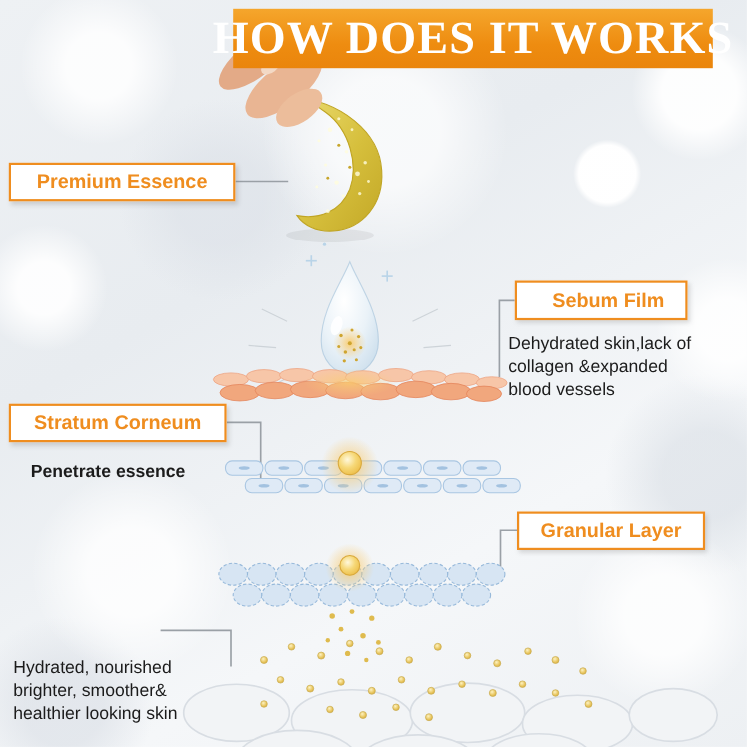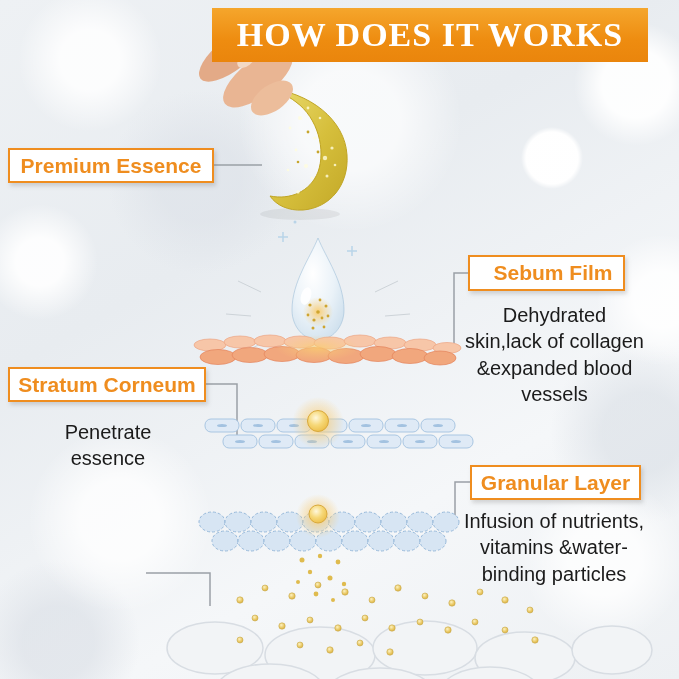--- a/index.html
+++ b/index.html
@@ -22,29 +22,29 @@
       radial-gradient(circle at 642px 432px, rgba(214,220,227,.55) 0 40px, rgba(214,220,227,0) 92px),
       radial-gradient(circle at 58px 642px,  rgba(217,222,229,.6)  0 36px, rgba(217,222,229,0) 82px),
       linear-gradient(150deg, #eef1f4 0%, #e8ecf0 35%, #f5f7f9 70%, #edf0f3 100%);
   }
   svg.art { position:absolute; left:0; top:0; }
   .banner {
     position:absolute; left:212px; top:8px; width:436px; height:54px;
     display:flex; align-items:center; justify-content:center;
     background:linear-gradient(180deg,#f5a62c 0%, #ee8c10 60%, #ea850c 100%);
     color:#ffffff; font-family:"Liberation Serif", serif; font-weight:bold;
-    font-size:34px; letter-spacing:1px; white-space:nowrap;
+    font-size:42px; letter-spacing:1px; white-space:nowrap;
   }
   .label-box {
     position:absolute; background:#ffffff; border:2px solid #ef8d1f; color:#ef8d1f;
-    font-weight:bold; font-size:21px; display:flex; align-items:center; justify-content:center;
+    font-weight:bold; font-size:18px; display:flex; align-items:center; justify-content:center;
     box-shadow:2px 3px 4px rgba(110,110,110,.25); box-sizing:border-box; white-space:nowrap;
   }
   .desc {
-    position:absolute; color:#1b1b1b; font-size:20px; line-height:1.32; text-align:center;
+    position:absolute; color:#1b1b1b; font-size:16px; line-height:1.32; text-align:left;
   }
 </style>
 </head>
 <body>
 
 <div class="stage">
   <div class="bg"></div>
 
   <svg class="art" width="679" height="679" viewBox="0 0 679 679">
     <defs>
@@ -302,17 +302,17 @@
 
   <div class="label-box" style="left:468px; top:255px; width:157px; height:36px;padding-left:13px;">Sebum Film</div>
 
   <div class="label-box" style="left:8px; top:367px; width:198px; height:35px;">Stratum Corneum</div>
 
   <div class="label-box" style="left:470px; top:465px; width:171px; height:35px;text-align:right;">Granular Layer</div>
 
 
   <div class="desc" style="left:462px; top:302px; width:185px;">Dehydrated skin,lack of collagen &amp;expanded blood vessels</div>
 
-  <div class="desc" style="left:28px; top:419px; width:160px;">Penetrate essence</div>
-
-  <div class="desc" style="left:458px; top:508px; width:192px;">Infusion of nutrients, vitamins &amp;water- binding particles</div>
-
+  <div class="desc" style="left:28px; top:419px; width:160px;font-weight:bold;">Penetrate essence</div>
+
+
+  <div class="desc" style="left:12px; top:597px; width:175px;">Hydrated, nourished brighter, smoother&amp; healthier looking skin</div>
 </div>
 
 </body></html>

